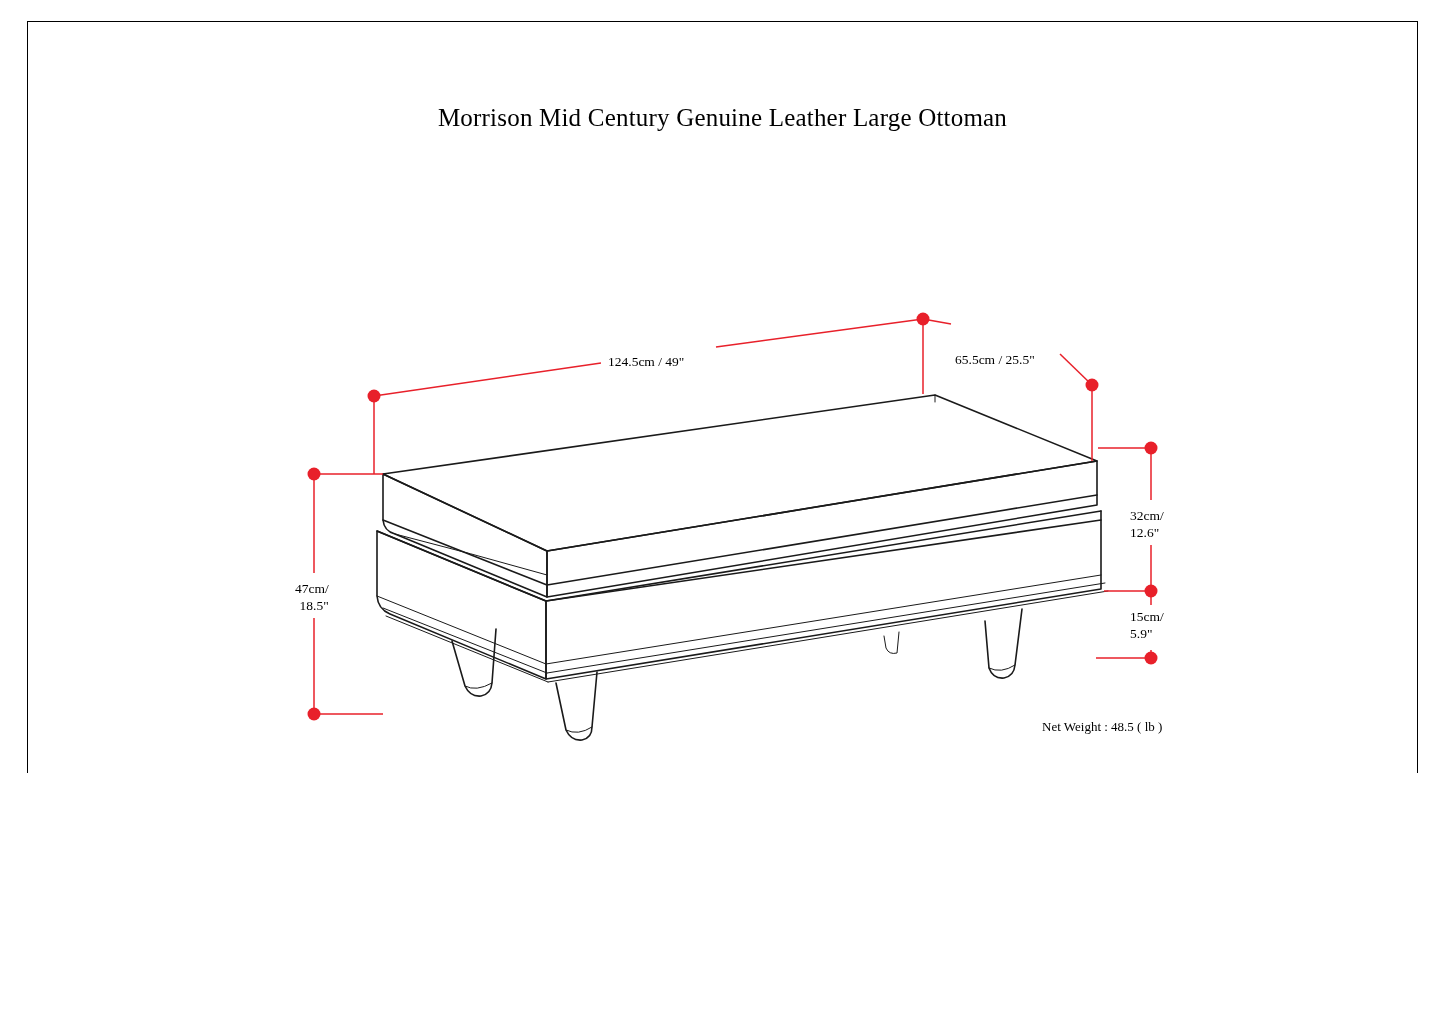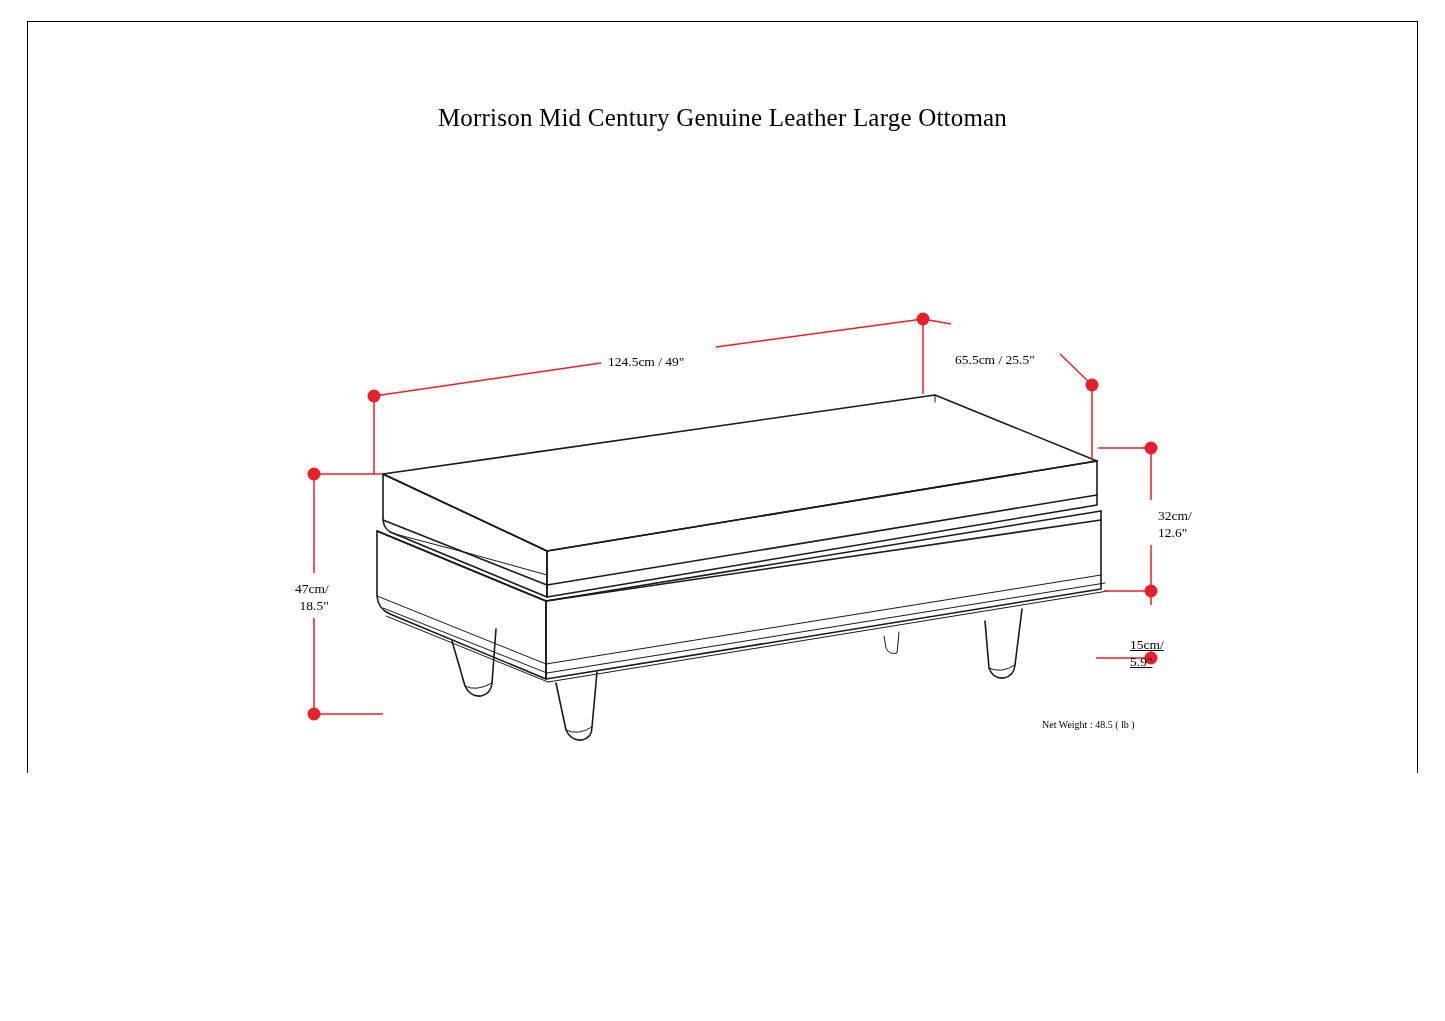--- a/index.html
+++ b/index.html
@@ -49,27 +49,27 @@
     position: absolute;
     font-family: "Liberation Serif", serif;
     font-size: 13.5px;
     line-height: 17px;
     color: #000;
     white-space: nowrap;
   }
   #lbl-width  { left: 608px; top: 353px; }
   #lbl-depth  { left: 955px; top: 351px; }
   #lbl-height { left: 295px; top: 580px; text-align: right; }
-  #lbl-seat   { left: 1130px; top: 507px; margin-left: 28px; }
-  #lbl-clear  { left: 1130px; top: 636px; text-decoration: underline; }
+  #lbl-seat   { left: 1130px; top: 507px; }
+  #lbl-clear  { left: 1130px; top: 608px; }
   #net-weight {
     position: absolute;
     left: 1042px;
     top: 719px;
-    font-size: 10px;
+    font-size: 13px;
     font-family: "Liberation Serif", serif;
     white-space: nowrap;
   }
 </style>
 </head>
 <body>
 
 <div id="page">
 
   <div id="frame"></div>

